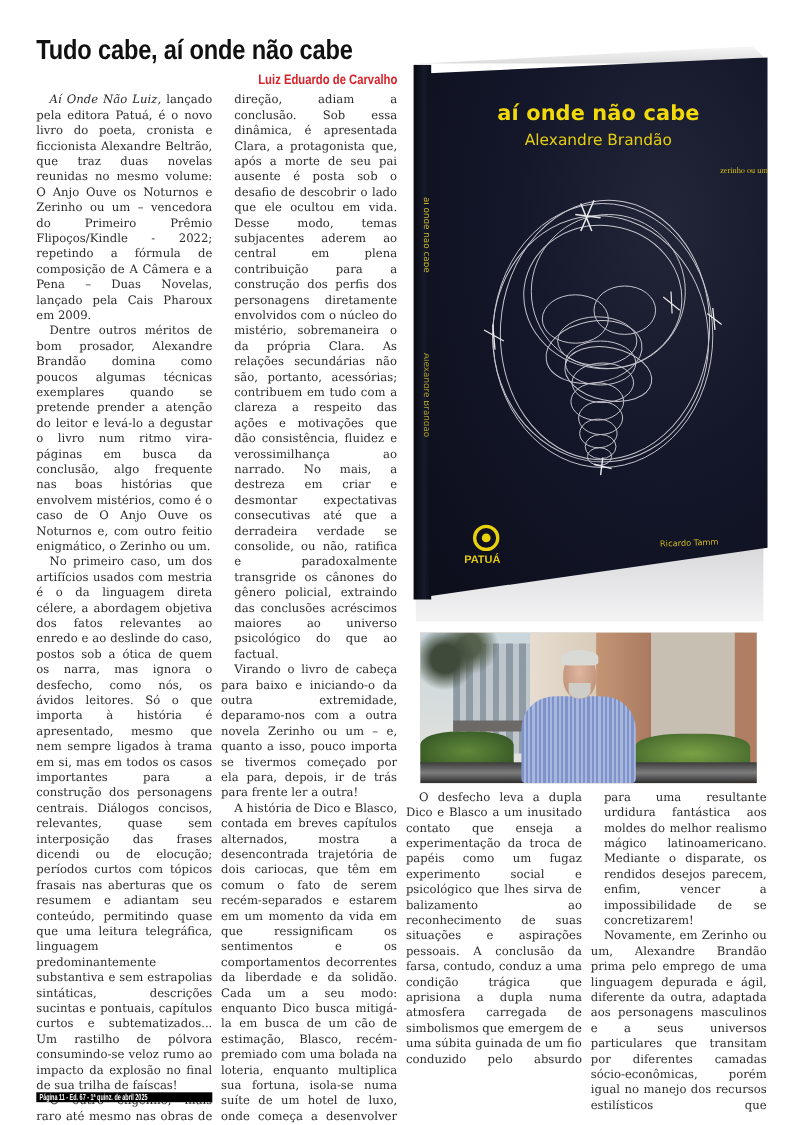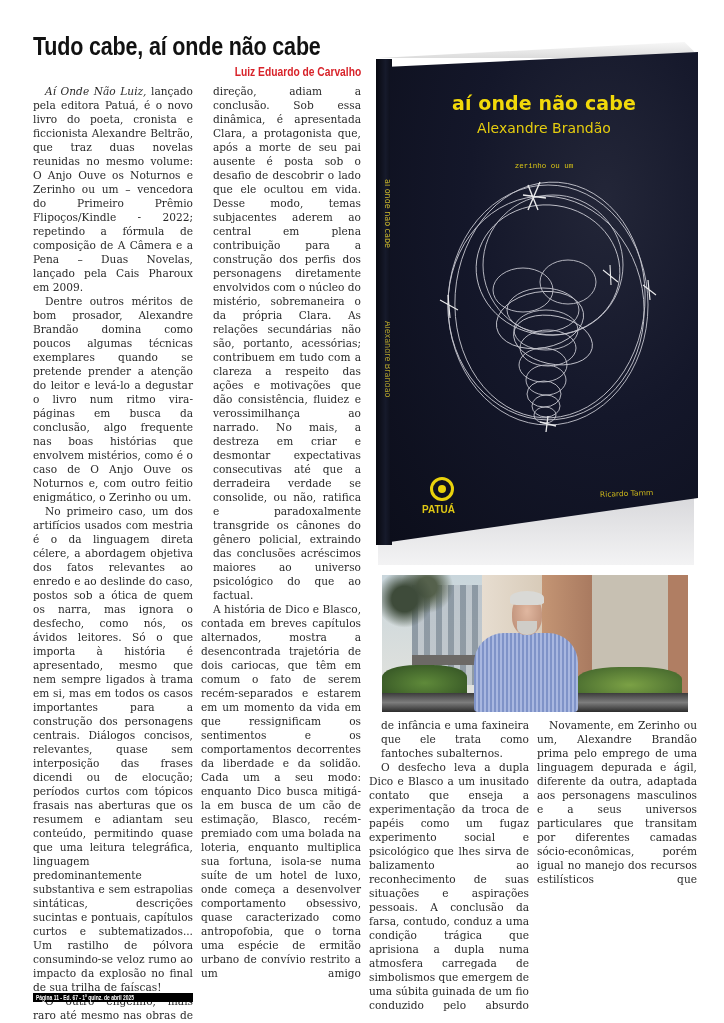--- a/index.html
+++ b/index.html
@@ -21,21 +21,21 @@
   .book-wrap { position: absolute; left: 372px; top: 42px; width: 332px; height: 528px; }
   .book-reflect { position: absolute; left: 6px; top: 455px; width: 316px; height: 68px; background: linear-gradient(180deg, #d9d9dc 0%, #f3f3f4 100%); }
   .book-top { position: absolute; left: 6px; top: 0; width: 316px; height: 16px; background: linear-gradient(180deg,#f7f7f7,#dcdcdc); clip-path: polygon(0 100%, 97% 0, 100% 60%, 100% 100%); }
   .book-cover { position: absolute; left: 18px; top: 10px; width: 308px; height: 490px; background: radial-gradient(ellipse at 70% 30%, #232638 0%, #14172a 45%, #0c0e1b 100%); clip-path: polygon(0 3%, 100% 0, 100% 91%, 0 100%); }
   .book-spine { position: absolute; left: 4px; top: 17px; width: 16px; height: 486px; background: linear-gradient(90deg,#07080f,#161a2b 60%,#0b0d18); }
   .spine-title, .spine-author { position: absolute; left: 8px; color: #c8b52b; font-family: "DejaVu Sans", sans-serif; font-size: 8px; white-space: nowrap; transform-origin: left top; transform: rotate(90deg); }
   .spine-title { top: 120px; left: 16px; }
   .spine-author { top: 262px; left: 16px; opacity: 0.85; }
   .cover-title { position: absolute; left: 0; width: 308px; top: 40px; text-align: center; color: #f2d90a; font-family: "DejaVu Sans", sans-serif; font-weight: bold; font-size: 19px; letter-spacing: 0.1px; }
   .cover-author { position: absolute; left: 0; width: 308px; top: 68px; text-align: center; color: #e5cd0f; font-family: "DejaVu Sans", sans-serif; font-size: 14px; }
-  .cover-subtitle { position: absolute; left: 0; width: 308px; top: 110px; text-align: center; color: #d9c415; font-family: Liberation Mono, monospace; font-size: 7.5px; }
+  .cover-subtitle { position: absolute; left: 0; width: 308px; top: 98px; text-align: right; color: #d9c415; font-family: Liberation Serif, serif; font-size: 7.5px; }
   .cover-art { position: absolute; left: 38px; top: 118px; width: 240px; height: 280px; }
   .patua-logo { position: absolute; left: 40px; top: 425px; width: 24px; height: 24px; border: 3px solid #e9d20c; border-radius: 50%; box-sizing: border-box; }
   .patua-logo::after { content: ""; position: absolute; left: 5px; top: 5px; width: 8px; height: 8px; border-radius: 50%; background: #e9d20c; }
   .patua-text { position: absolute; left: 32px; top: 452px; color: #e0c814; font-family: "Liberation Sans", sans-serif; font-weight: bold; font-size: 10px; }
   .illustrator { position: absolute; left: 210px; top: 437px; color: #cfb91a; font-family: "DejaVu Sans", sans-serif; font-size: 7.5px; transform: rotate(-2deg); }
 
   
   .photo { position: absolute; left: 382px; top: 575px; width: 306px; height: 137px; overflow: hidden; background: #cfc6b8; }
   .ph-sky { position: absolute; left: 0; top: 0; width: 110px; height: 137px; background: linear-gradient(180deg,#c9d6dc,#e6e4dd); }
   .ph-building { position: absolute; left: 30px; top: 10px; width: 70px; height: 100px; background: repeating-linear-gradient(90deg,#7d8a96 0 6px,#b9c1c8 6px 12px); opacity: 0.8; }
@@ -61,20 +61,21 @@
 
 <div class="col col1">
   <p><em>Aí Onde Não Luiz,</em><span> lançado pela editora Patuá, é o novo livro do poeta, cronista e ficcionista Alexandre Beltrão, que traz duas novelas reunidas no mesmo volume: O Anjo Ouve os Noturnos e Zerinho ou um – vencedora do Primeiro Prêmio Flipoços/Kindle - 2022; repetindo a fórmula de composição de A Câmera e a Pena – Duas Novelas, lançado pela Cais Pharoux em 2009.</span></p>
   <p>Dentre outros méritos de bom prosador, Alexandre Brandão domina como poucos algumas técnicas exemplares quando se pretende prender a atenção do leitor e levá-lo a degustar o livro num ritmo vira-páginas em busca da conclusão, algo frequente nas boas histórias que envolvem mistérios, como é o caso de O Anjo Ouve os Noturnos e, com outro feitio enigmático, o Zerinho ou um.</p>
   <p>No primeiro caso, um dos artifícios usados com mestria é o da linguagem direta célere, a abordagem objetiva dos fatos relevantes ao enredo e ao deslinde do caso, postos sob a ótica de quem os narra, mas ignora o desfecho, como nós, os ávidos leitores. Só o que importa à história é apresentado, mesmo que nem sempre ligados à trama em si, mas em todos os casos importantes para a construção dos personagens centrais. Diálogos concisos, relevantes, quase sem interposição das frases dicendi ou de elocução; períodos curtos com tópicos frasais nas aberturas que os resumem e adiantam seu conteúdo, permitindo quase que uma leitura telegráfica, linguagem predominantemente substantiva e sem estrapolias sintáticas, descrições sucintas e pontuais, capítulos curtos e subtematizados... Um rastilho de pólvora consumindo-se veloz rumo ao impacto da explosão no final de sua trilha de faíscas!</p>
   <p style="text-align-last: justify;">O outro engenho, mais raro até mesmo nas obras de bons escritores, é o de intercalar camadas de composição que, ao passo que se somam em sua</p>
 </div>
 
 <div class="col col2">
   <p class="nobreak">direção, adiam a conclusão. Sob essa dinâmica, é apresentada Clara, a protagonista que, após a morte de seu pai ausente é posta sob o desafio de descobrir o lado que ele ocultou em vida. Desse modo, temas subjacentes aderem ao central em plena contribuição para a construção dos perfis dos personagens diretamente envolvidos com o núcleo do mistério, sobremaneira o da própria Clara. As relações secundárias não são, portanto, acessórias; contribuem em tudo com a clareza a respeito das ações e motivações que dão consistência, fluidez e verossimilhança ao narrado. No mais, a destreza em criar e desmontar expectativas consecutivas até que a derradeira verdade se consolide, ou não, ratifica e paradoxalmente transgride os cânones do gênero policial, extraindo das conclusões acréscimos maiores ao universo psicológico do que ao factual.</p>
+  <p>Virando o livro de cabeça para baixo e iniciando-o da outra extremidade, deparamo-nos com a outra novela Zerinho ou um – e, quanto a isso, pouco importa se tivermos começado por ela para, depois, ir de trás para frente ler a outra!</p>
   <p style="text-align-last: justify;">A história de Dico e Blasco, contada em breves capítulos alternados, mostra a desencontrada trajetória de dois cariocas, que têm em comum o fato de serem recém-separados e estarem em um momento da vida em que ressignificam os sentimentos e os comportamentos decorrentes da liberdade e da solidão. Cada um a seu modo: enquanto Dico busca mitigá-la em busca de um cão de estimação, Blasco, recém-premiado com uma bolada na loteria, enquanto multiplica sua fortuna, isola-se numa suíte de um hotel de luxo, onde começa a desenvolver comportamento obsessivo, quase caracterizado como antropofobia, que o torna uma espécie de ermitão urbano de convívio restrito a um amigo</p>
 </div>
 
 <div class="book-wrap">
   <div class="book-reflect"></div>
   <div class="book-top"></div>
   <div class="book-spine">
     <span class="spine-title">aí onde não cabe</span>
     <span class="spine-author">Alexandre Brandão</span>
   </div>
@@ -126,22 +127,22 @@
   <div class="ph-bush-l"></div>
   <div class="ph-bush-r"></div>
   <div class="ph-bench"></div>
   <div class="ph-body"></div>
   <div class="ph-head"></div>
   <div class="ph-hair"></div>
   <div class="ph-beard"></div>
 </div>
 
 <div class="col col3">
-  <p class="nobreak">de infância e uma faxineira que ele trata como fantoches subalternos.</p>
   <p style="text-align-last: justify;">O desfecho leva a dupla Dico e Blasco a um inusitado contato que enseja a experimentação da troca de papéis como um fugaz experimento social e psicológico que lhes sirva de balizamento ao reconhecimento de suas situações e aspirações pessoais. A conclusão da farsa, contudo, conduz a uma condição trágica que aprisiona a dupla numa atmosfera carregada de simbolismos que emergem de uma súbita guinada de um fio conduzido pelo absurdo</p>
 </div>
 
 <div class="col col4">
+  <p class="nobreak">para uma resultante urdidura fantástica aos moldes do melhor realismo mágico latinoamericano. Mediante o disparate, os rendidos desejos parecem, enfim, vencer a impossibilidade de se concretizarem!</p>
   <p style="text-align-last: justify;">Novamente, em Zerinho ou um, Alexandre Brandão prima pelo emprego de uma linguagem depurada e ágil, diferente da outra, adaptada aos personagens masculinos e a seus universos particulares que transitam por diferentes camadas sócio-econômicas, porém igual no manejo dos recursos estilísticos que</p>
 </div>
 
 <div class="footer-bar"></div>
 <div class="footer-text">Página 11 - Ed. 67 - 1ª quinz. de abril 2025</div>
 
 </body></html>

